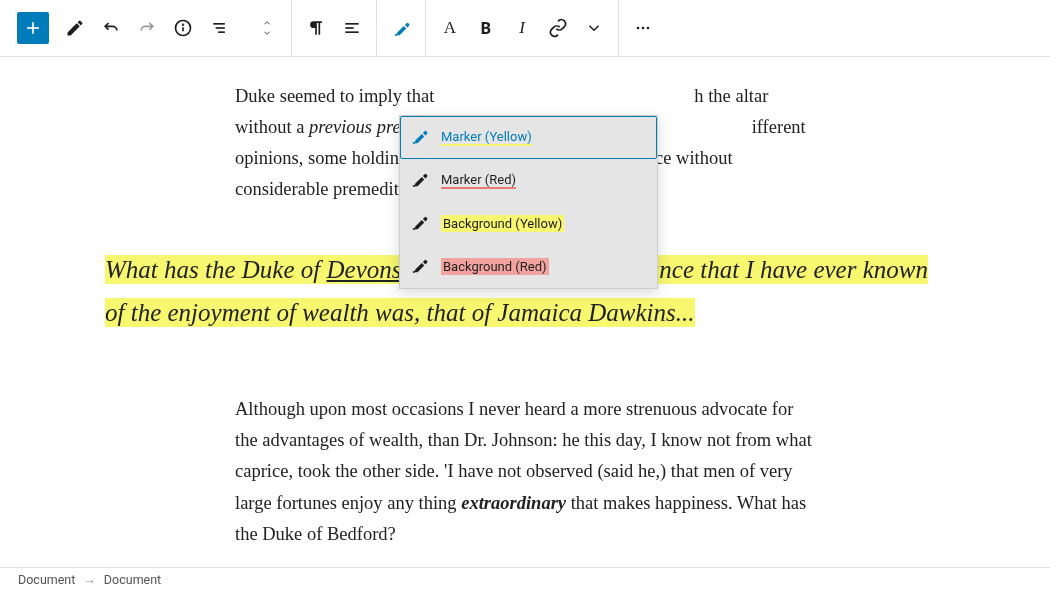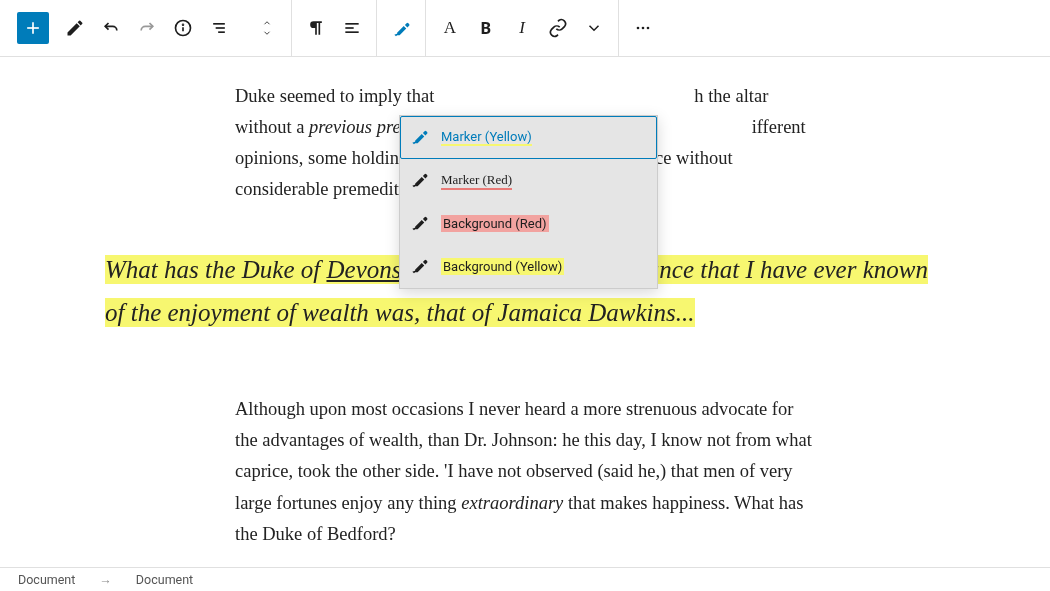--- a/index.html
+++ b/index.html
@@ -68,21 +68,21 @@
     font-family: Georgia, "Times New Roman", serif;
     color: #222;
   }
   .para {
     font-size: 18.5px;
     line-height: 1.68;
     margin-bottom: 28px;
     padding: 0 130px;
   }
   .italic { font-style: italic; }
-  .bolditalic { font-style: italic; font-weight: 400; }
+  .bolditalic { font-style: italic; font-weight: 700; }
   .quote {
     font-size: 25px;
     font-style: italic;
     line-height: 1.7;
     padding: 0 0 0 0;
     margin: 44px 0 60px 0;
     color: #222;
   }
   .quote .line {
     display: inline;
@@ -111,39 +111,39 @@
     font-family: -apple-system, BlinkMacSystemFont, "Segoe UI", Roboto, sans-serif;
     font-size: 13px;
     color: #1e1e1e;
   }
   .dd-item.selected {
     border: 1.5px solid #007cba;
     color: #007cba;
   }
   .dd-item.selected svg { color: #007cba; }
   .dd-label-marker-yellow { color: inherit; border-bottom: 2px solid #f7f770; padding-bottom: 0; }
-  .dd-label-marker-red    { border-bottom: 2px solid #e97a77; text-decoration: line-through; text-decoration-color: #e97a77; font-family: Liberation Serif, serif; }
+  .dd-label-marker-red    { border-bottom: 2px solid #e97a77; text-decoration: line-through; text-decoration-color: #e97a77; }
   
   .dd-label-marker-red    { text-decoration: none; border-bottom: 2px solid #e97a77; color: #1e1e1e; }
   .dd-label-bg-yellow     { background: #f7f770; padding: 1px 2px; }
   .dd-label-bg-red        { background: #f2a3a0; padding: 1px 2px; }
   .breadcrumb {
     position: absolute;
     bottom: 0;
     left: 0;
     right: 0;
     height: 24px;
     border-top: 1px solid #e0e0e0;
     display: flex;
     align-items: center;
     padding: 0 18px;
     font-size: 12.5px;
     color: #555;
     background: #fff;
-    gap: 24px;
+    gap: 8px;
   }
   .breadcrumb .sep { color: #888; }
   .letter-a {
     font-family: Georgia, serif;
     font-size: 17px;
   }
 </style>
 </head>
 <body>
 
@@ -289,27 +289,27 @@
       <div class="dd-item">
         <span style="color: rgb(30, 30, 30);"><svg width="20" height="20" viewBox="0 0 24 24" fill="currentColor">
             <path d="M4 20l3-1 1 1-2 2-2-2zm3.3-2.3l8-8 3 3-8 8h-3v-3zm9.4-9.4l2-2a1.5 1.5 0 0 1 2.1 0l.9.9a1.5 1.5 0 0 1 0 2.1l-2 2-3-3z"></path>
           </svg></span>
         <span class="dd-label-marker-red">Marker (Red)</span>
       </div>
       <div class="dd-item">
         <span style="color: rgb(30, 30, 30);"><svg width="20" height="20" viewBox="0 0 24 24" fill="currentColor">
             <path d="M4 20l3-1 1 1-2 2-2-2zm3.3-2.3l8-8 3 3-8 8h-3v-3zm9.4-9.4l2-2a1.5 1.5 0 0 1 2.1 0l.9.9a1.5 1.5 0 0 1 0 2.1l-2 2-3-3z"></path>
           </svg></span>
-        <span class="dd-label-bg-red">Background (Red)</span>
+        <span class="dd-label-bg-yellow">Background (Yellow)</span>
       </div>
       <div class="dd-item">
         <span style="color: rgb(30, 30, 30);"><svg width="20" height="20" viewBox="0 0 24 24" fill="currentColor">
             <path d="M4 20l3-1 1 1-2 2-2-2zm3.3-2.3l8-8 3 3-8 8h-3v-3zm9.4-9.4l2-2a1.5 1.5 0 0 1 2.1 0l.9.9a1.5 1.5 0 0 1 0 2.1l-2 2-3-3z"></path>
           </svg></span>
-        <span class="dd-label-bg-yellow">Background (Yellow)</span>
+        <span class="dd-label-bg-red">Background (Red)</span>
       </div>
     </div>
 </div>
 
 <div class="breadcrumb">
   <span>Document</span>
   <span class="sep">→</span>
   <span>Document</span>
 </div>
 

